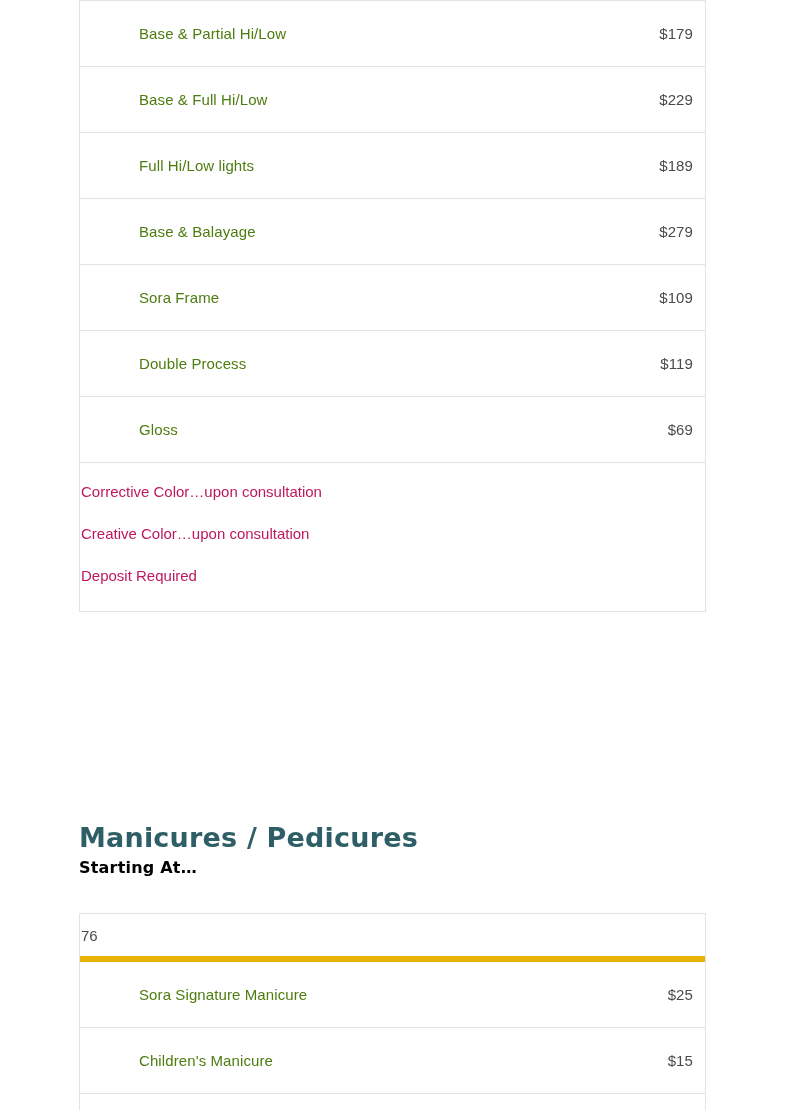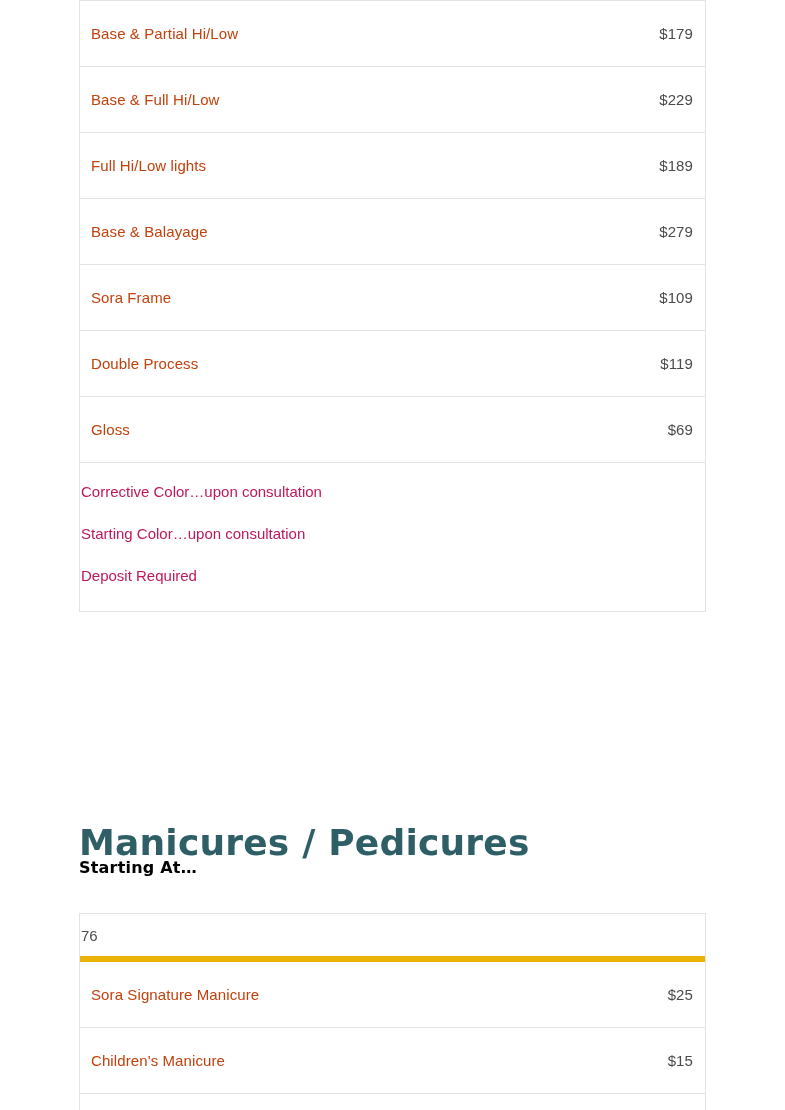--- a/index.html
+++ b/index.html
@@ -38,22 +38,23 @@
     align-items: center;
     justify-content: space-between;
     height: 66px;
     padding: 0 12px 0 11px;
     box-sizing: border-box;
     border-bottom: 1px solid #e3e3e3;
   }
 
   .price-row .label {
     font-size: 15px;
-    color: #c2410c;
+    color: #4d7c0f;
     letter-spacing: 0.1px;
+    margin-left: 48px;
   }
 
   .price-row .price {
     font-size: 15px;
     color: #4a4a4a;
     letter-spacing: 0.1px;
   }
 
   
   .notes-block {
@@ -78,21 +79,21 @@
     border-bottom: 6px solid #eab308;
     font-size: 15px;
     color: #4a4a4a;
   }
 
   
   .section-heading {
     position: absolute;
     left: 79px;
     font-family: "DejaVu Sans", sans-serif;
-    font-size: 36px;
+    font-size: 27px;
     font-weight: bold;
     color: #2f5f66;
     letter-spacing: 0.2px;
   }
   .section-sub {
     position: absolute;
     left: 79px;
     font-family: "DejaVu Sans", sans-serif;
     font-size: 16px;
     font-weight: bold;
@@ -139,21 +140,21 @@
     </div>
 
 
     <div class="price-row">
       <span class="label">Gloss</span>
       <span class="price">$69</span>
     </div>
 
     <div class="notes-block">
       <div class="note-line">Corrective Color…upon consultation</div>
-      <div class="note-line">Starting Color…upon consultation</div>
+      <div class="note-line">Creative Color…upon consultation</div>
       <div class="note-line">Deposit Required</div>
     </div>
   </div>
 
   <div class="section-heading" style="top:822px;">Manicures / Pedicures</div>
 
   <div class="section-sub" style="top:858px;">Starting At…</div>
 
   <div class="price-table" id="mani-table" style="top:913px;">
 

